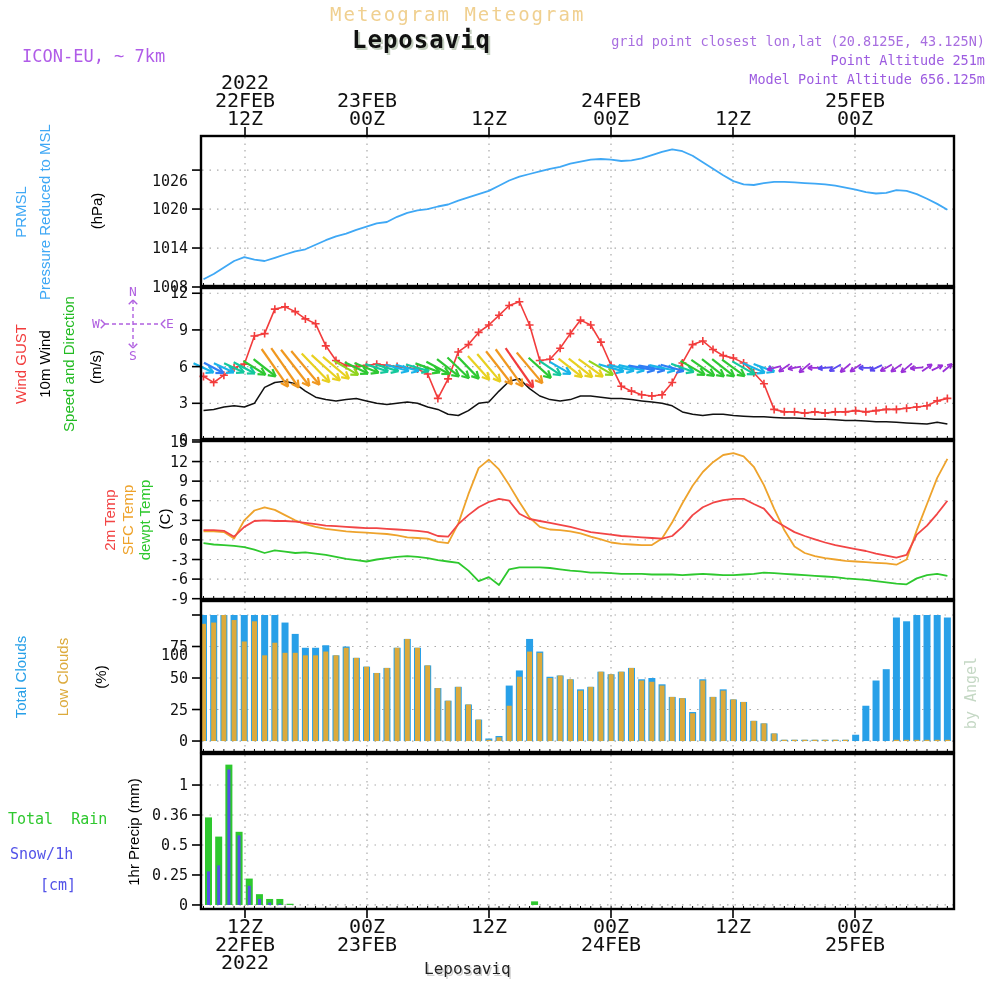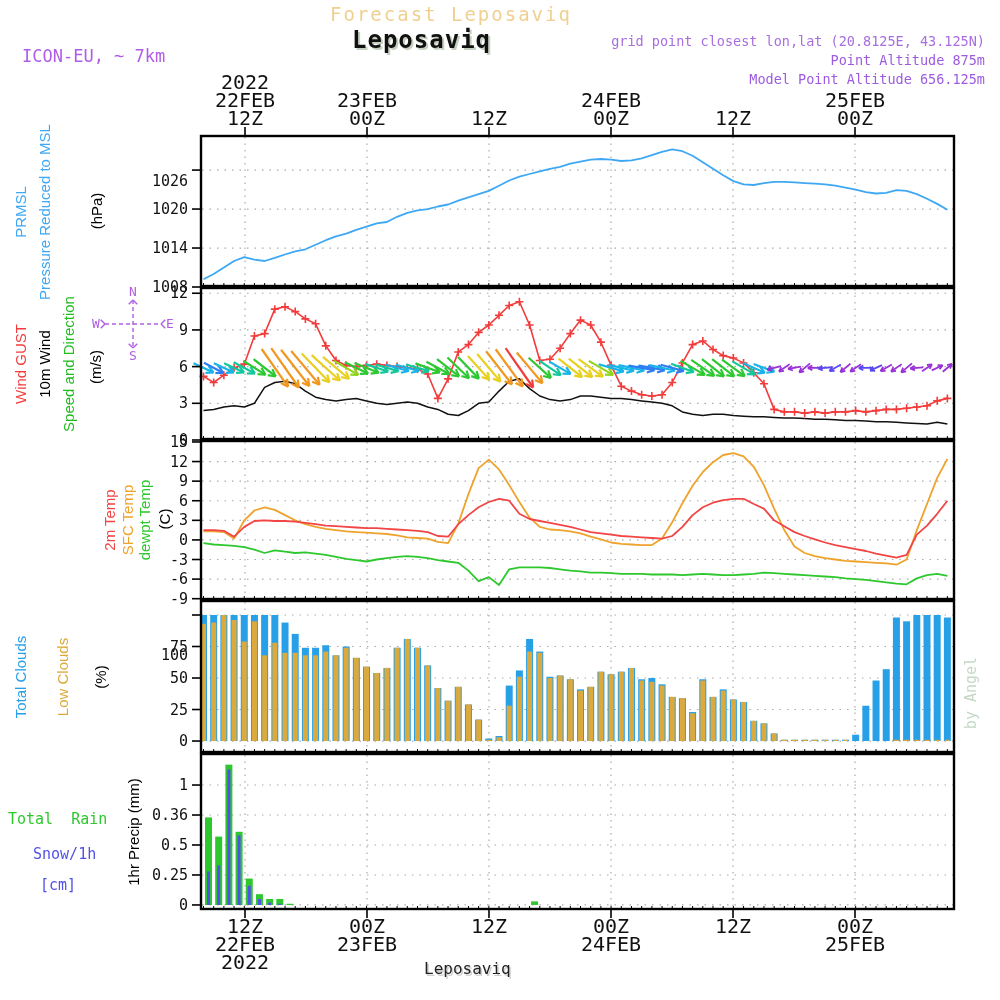--- a/index.html
+++ b/index.html
@@ -20,25 +20,25 @@
   .tlabel{position:absolute;text-align:center;font-family:"DejaVu Sans Mono",monospace;
           font-size:20px;color:#111;}
   .station-bottom{position:absolute;font-family:"DejaVu Sans Mono",monospace;font-size:16px;
                   color:#222;text-shadow:1.5px 1.5px 0 rgba(160,160,160,0.5);}
 </style>
 </head>
 <body>
 
 <div id="stage">
 
-  <div class="hdr fm" style="left: 330px; top: 3px; color: rgb(240, 208, 144);">Forecast Leposaviq</div>
+  <div class="hdr fm" style="left: 330px; top: 3px; color: rgb(240, 208, 144);">Meteogram Meteogram</div>
   <div class="hdr title-main" style="left:352px;top:26px;">Leposaviq</div>
   <div class="hdr" style="right: 15px; top: 33px; font-size: 13.5px; color: rgb(168, 110, 224);">grid point closest lon,lat (20.8125E, 43.125N)</div>
   <div class="hdr" style="left: 22px; top: 46px; font-size: 17px; color: rgb(176, 92, 232);">ICON-EU, ~ 7km</div>
-  <div class="hdr" style="right: 15px; top: 52px; font-size: 13.5px; color: rgb(157, 92, 224);">Point Altitude 875m</div>
+  <div class="hdr" style="right: 15px; top: 52px; font-size: 13.5px; color: rgb(157, 92, 224);">Point Altitude 251m</div>
   <div class="hdr" style="right: 15px; top: 71px; font-size: 13.5px; color: rgb(157, 92, 224);">Model Point Altitude 656.125m</div>
 
   <div class="rot" style="left: 20px; top: 212px; color: rgb(63, 168, 245);">PRMSL</div>
   <div class="rot" style="left: 44px; top: 212px; color: rgb(63, 168, 245);">Pressure Reduced to MSL</div>
   <div class="rot" style="left:96px;top:211px;">(hPa)</div>
 
   <div class="rot" style="left: 20px; top: 364px; color: rgb(242, 60, 60);">Wind GUST</div>
   <div class="rot" style="left:44px;top:364px;">10m Wind</div>
   <div class="rot" style="left: 68px; top: 364px; color: rgb(34, 187, 34);">Speed and Direction</div>
   <div class="rot" style="left:95px;top:367px;">(m/s)</div>
@@ -46,21 +46,21 @@
   <div class="rot" style="left: 109px; top: 520px; color: rgb(242, 69, 69);">2m Temp</div>
   <div class="rot" style="left: 127px; top: 520px; color: rgb(238, 163, 44);">SFC Temp</div>
   <div class="rot" style="left: 144px; top: 520px; color: rgb(46, 200, 46);">dewpt Temp</div>
   <div class="rot" style="left:164px;top:519px;">(C)</div>
 
   <div class="rot" style="left: 20px; top: 677px; color: rgb(40, 160, 232);">Total Clouds</div>
   <div class="rot" style="left: 62px; top: 677px; color: rgb(220, 170, 60);">Low Clouds</div>
   <div class="rot" style="left:100px;top:677px;">(%)</div>
 
   <div class="hleg" style="left: 8px; top: 810px; color: rgb(46, 200, 46);">Total  Rain</div>
-  <div class="hleg" style="left: 10px; top: 845px; color: rgb(82, 82, 232); margin-left: 23px;">Snow/1h</div>
+  <div class="hleg" style="left: 10px; top: 845px; color: rgb(82, 82, 232);">Snow/1h</div>
   <div class="hleg" style="left: 40px; top: 876px; color: rgb(82, 82, 232);">[cm]</div>
   <div class="rot" style="left:133px;top:832px;">1hr Precip (mm)</div>
 
   <div class="rot" style="left: 971px; top: 693px; font-family: &quot;DejaVu Sans Mono&quot;, monospace; color: rgb(197, 216, 197);">by Angel</div>
   <div class="station-bottom" style="left:424px;top:959px;">Leposaviq</div>
 
   <svg id="compass" style="position:absolute;left:88px;top:288px;overflow:visible;" width="92" height="70">
       <line x1="17" y1="36" x2="73" y2="36" stroke="#b060e0" stroke-width="1.4" stroke-dasharray="4 3"></line>
       <line x1="45" y1="12" x2="45" y2="60" stroke="#b060e0" stroke-width="1.4" stroke-dasharray="4 3"></line>
       <line x1="17" y1="36" x2="12.757359312880716" y2="40.242640687119284" stroke="#b060e0" stroke-width="1.4"></line>

